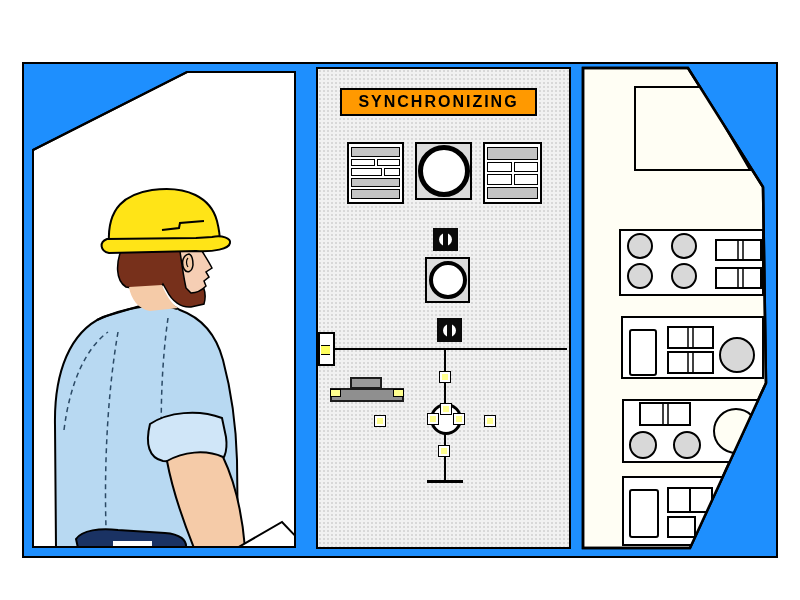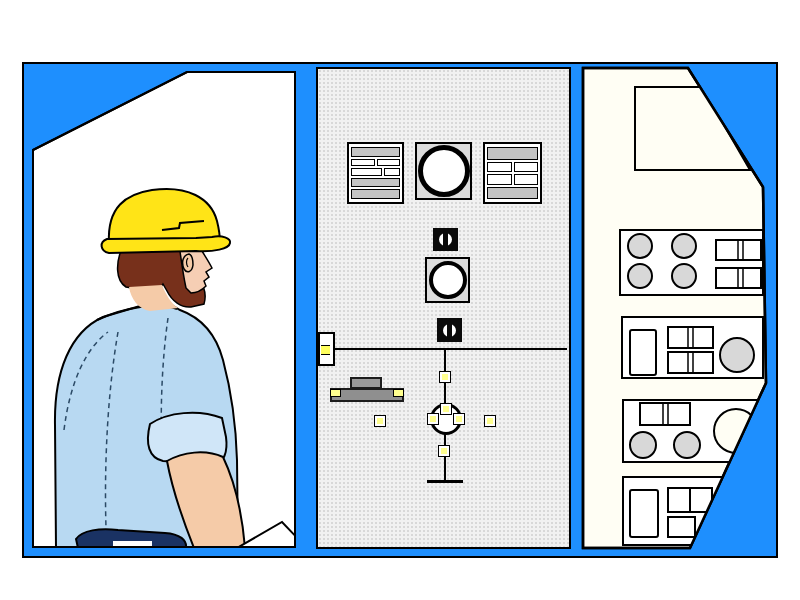--- a/index.html
+++ b/index.html
@@ -126,20 +126,23 @@
       <rect x="623" y="477" width="122" height="68" fill="#fff" stroke="#000" stroke-width="2"></rect>
       <rect x="630" y="490" width="28" height="47" rx="2" fill="#fff" stroke="#000" stroke-width="2"></rect>
       <rect x="668" y="488" width="44" height="24" fill="#fff" stroke="#000" stroke-width="2"></rect>
       <path d="M690,488 V512" stroke="#000" stroke-width="2"></path>
       <rect x="668" y="517" width="27" height="20" fill="#fff" stroke="#000" stroke-width="2"></rect>
     </g>
     <polygon points="583,68 688,68 763,187 766,383 690,548 583,548" fill="none" stroke="#000" stroke-width="2.5"></polygon>
   </svg>
 
   <div class="panel">
+    <div class="sign">
+      <span>SYNCHRONIZING</span>
+    </div>
 
     <div class="meter" style="left:29px;top:73px;width:49px;height:52px;">
       <div class="bar"></div>
       <div class="row">
         <div class="bar w"></div>
         <div class="bar w"></div>
       </div>
       <div class="row">
         <div class="bar w" style="flex:2"></div>
         <div class="bar w"></div>

